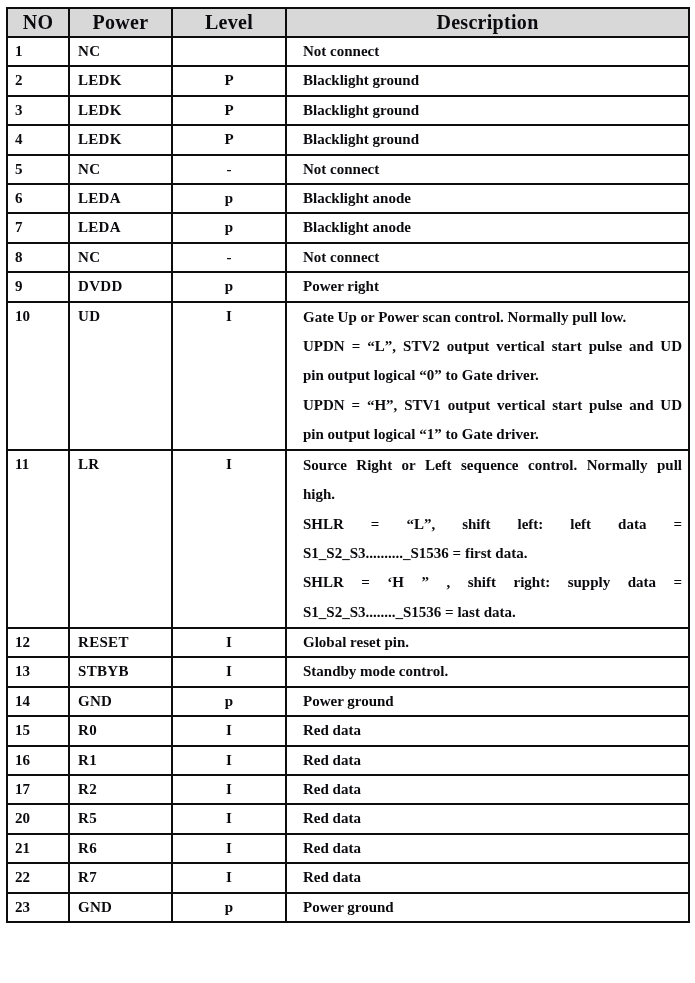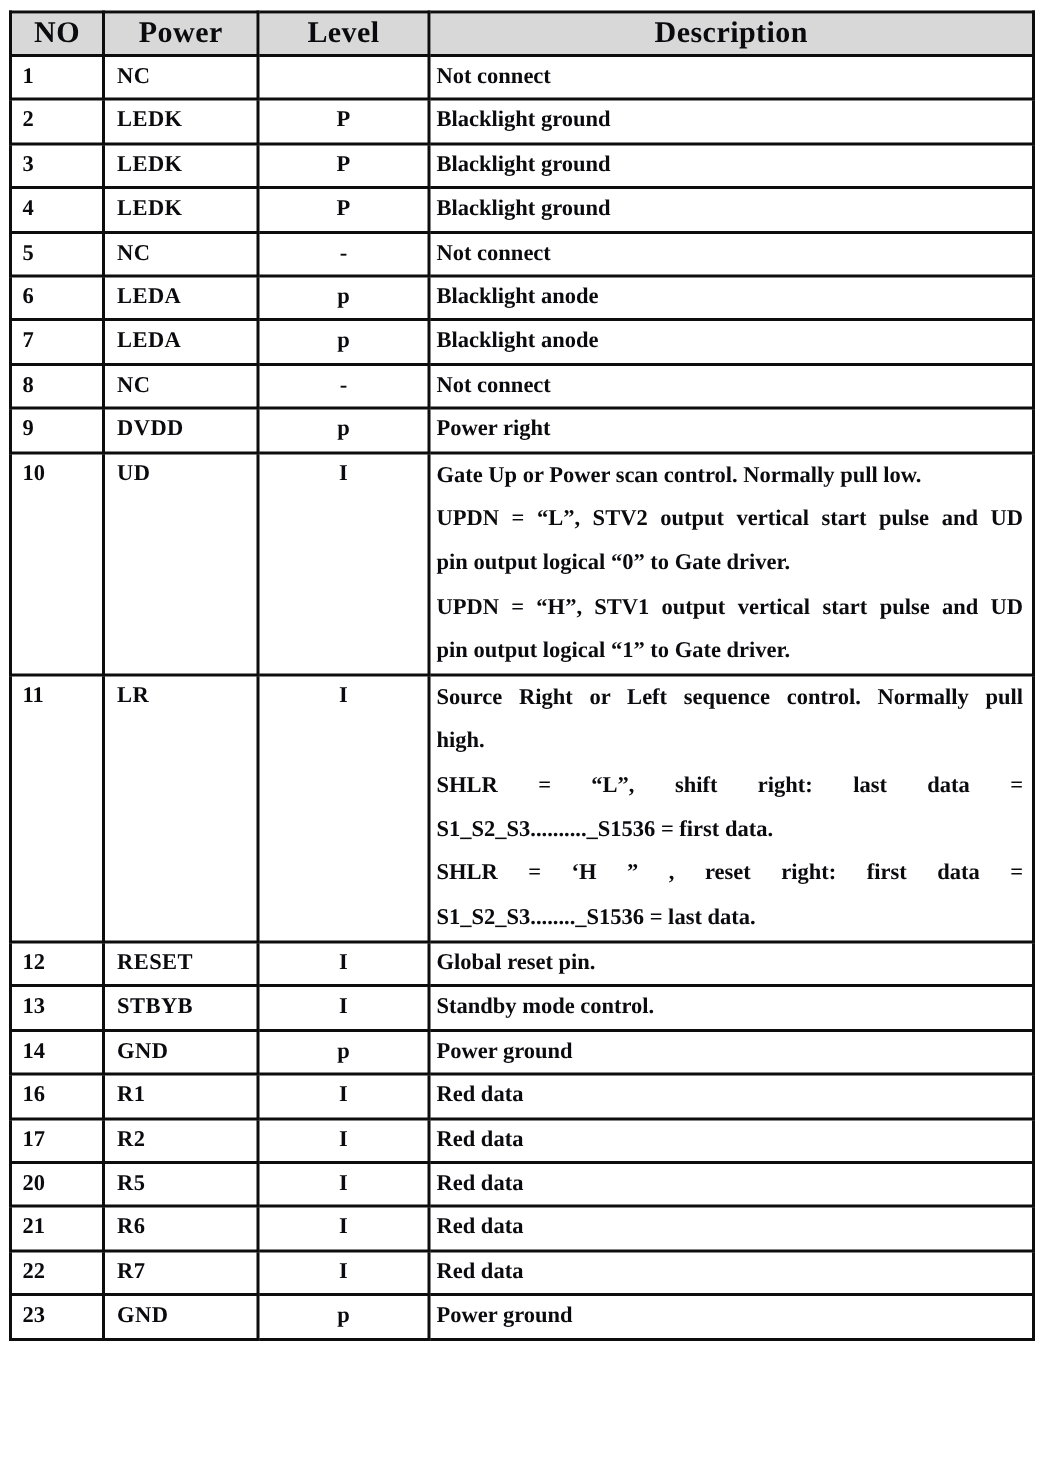--- a/index.html
+++ b/index.html
@@ -42,21 +42,21 @@
   }
   td {
     font-size: 15px;
     font-weight: bold;
     vertical-align: top;
     line-height: 27.4px;
   }
   td.col-no   { padding-left: 7px; }
   td.col-symbol { padding-left: 8px; letter-spacing: 0.3px; }
   td.col-level  { text-align: center; }
-  td.col-desc   { padding-left: 4px; padding-right: 6px; }
+  td.col-desc   { padding-left: 16px; padding-right: 6px; }
   td.col-desc .line {
     text-align: left;
   }
   td.col-desc.multi .line {
     line-height: 29.3px;
   }
   td.col-desc .line.just {
     text-align: justify;
     text-align-last: justify;
   }
@@ -165,23 +165,23 @@
             <div class="line">pin output logical “1” to Gate driver.</div>
           </td>
         </tr>
         <tr>
           <td class="col-no">11</td>
           <td class="col-symbol">LR</td>
           <td class="col-level">I</td>
           <td class="col-desc multi">
             <div class="line just">Source Right or Left sequence control. Normally pull</div>
             <div class="line">high.</div>
-            <div class="line just">SHLR = “L”, shift right: last data =</div>
+            <div class="line just">SHLR = “L”, shift left: left data =</div>
             <div class="line">S1_S2_S3.........._S1536 = first data.</div>
-            <div class="line just">SHLR = ‘H ” , reset right: first data =</div>
+            <div class="line just">SHLR = ‘H ” , shift right: supply data =</div>
             <div class="line">S1_S2_S3........_S1536 = last data.</div>
           </td>
         </tr>
         <tr>
           <td class="col-no">12</td>
           <td class="col-symbol">RESET</td>
           <td class="col-level">I</td>
           <td class="col-desc">
             <div class="line">Global reset pin.</div>
           </td>
@@ -193,20 +193,28 @@
           <td class="col-desc">
             <div class="line">Standby mode control.</div>
           </td>
         </tr>
         <tr>
           <td class="col-no">14</td>
           <td class="col-symbol">GND</td>
           <td class="col-level">p</td>
           <td class="col-desc">
             <div class="line">Power ground</div>
+          </td>
+        </tr>
+        <tr>
+          <td class="col-no">15</td>
+          <td class="col-symbol">R0</td>
+          <td class="col-level">I</td>
+          <td class="col-desc">
+            <div class="line">Red data</div>
           </td>
         </tr>
         <tr>
           <td class="col-no">16</td>
           <td class="col-symbol">R1</td>
           <td class="col-level">I</td>
           <td class="col-desc">
             <div class="line">Red data</div>
           </td>
         </tr>

